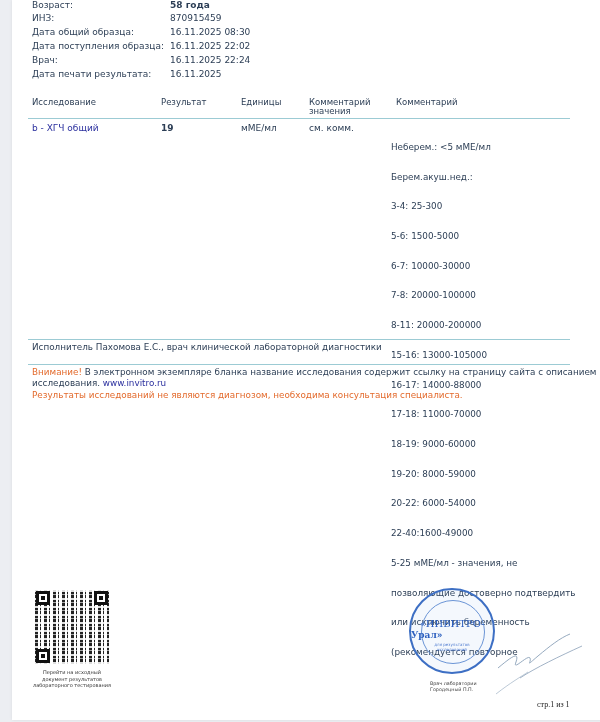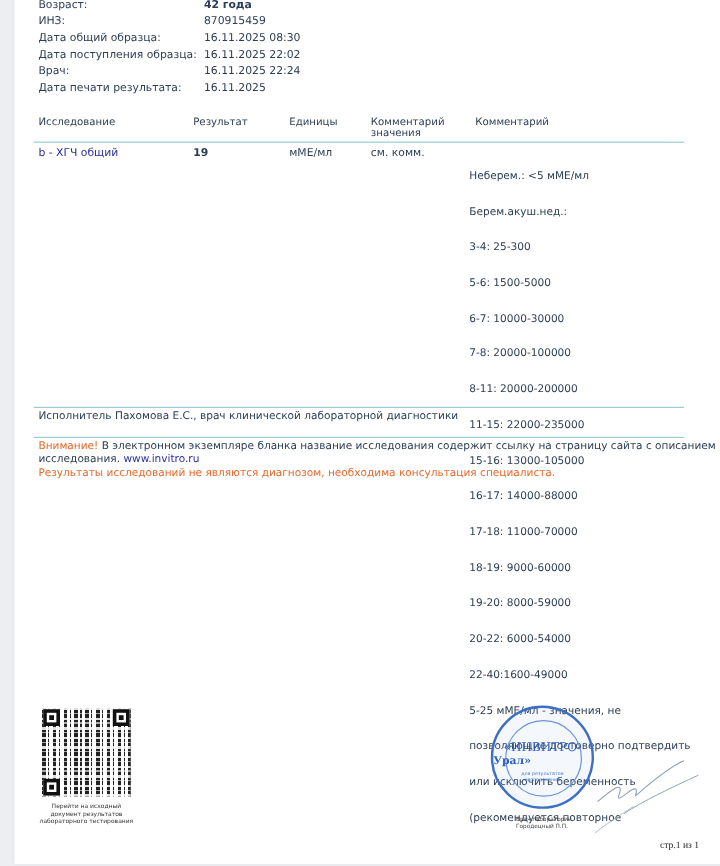--- a/index.html
+++ b/index.html
@@ -44,30 +44,30 @@
   }
   .stamp-inner {
     position: absolute; left: 10px; top: 10px; width: 62px; height: 62px; border-radius: 50%;
     border: 1px solid #6b95d6;
   }
   .stamp-t1 { position: absolute; left: 0; right: 0; top: 28px; text-align: center; font-family: "DejaVu Serif", serif; font-weight: normal; font-size: 10px; color: #2c5fbf; }
   .stamp-t2 { position: absolute; left: 0; right: 0; top: 40px; text-align: left; font-family: "DejaVu Serif", serif; font-weight: bold; font-size: 9px; color: #2c5fbf; }
   .stamp-t3 { position: absolute; left: 0; right: 0; top: 52px; text-align: center; font-size: 4px; color: #4a78cf; line-height: 5px; }
   .signature { position: absolute; left: 478px; top: 628px; width: 95px; height: 70px; }
   .doctor-sig { position: absolute; left: 418px; top: 681px; font-size: 4.8px; line-height: 6px; color: #444; }
-  .page-num { position: absolute; left: 525px; top: 700px; font-family: "Liberation Serif", serif; font-size: 8px; color: #222; margin-left: 13px; }
+  .page-num { position: absolute; left: 525px; top: 700px; font-family: "Liberation Serif", serif; font-size: 8px; color: #222; }
 </style>
 </head>
 <body>
 
 <div class="page">
 
   <div>
     <div class="txt info-label" style="top:0px">Возраст:</div>
-    <div class="txt info-value bold" style="top:0px">42 года</div>
+    <div class="txt info-value bold" style="top:0px">58 года</div>
     <div class="txt info-label" style="top:13px">ИНЗ:</div>
     <div class="txt info-value" style="top:13px">870915459</div>
     <div class="txt info-label" style="top:27px">Дата общий образца:</div>
     <div class="txt info-value" style="top:27px">16.11.2025 08:30</div>
     <div class="txt info-label" style="top:41px">Дата поступления образца:</div>
     <div class="txt info-value" style="top:41px">16.11.2025 22:02</div>
     <div class="txt info-label" style="top:55px">Врач:</div>
     <div class="txt info-value" style="top:55px">16.11.2025 22:24</div>
     <div class="txt info-label" style="top:69px">Дата печати результата:</div>
     <div class="txt info-value" style="top:69px">16.11.2025</div>
@@ -89,21 +89,20 @@
     <div class="txt" style="left:229px; top:123px">мМЕ/мл</div>
     <div class="txt" style="left:297px; top:123px">см. комм.</div>
     <div class="comment-block">
       <div>Неберем.: &lt;5 мМЕ/мл</div>
       <div>Берем.акуш.нед.:</div>
       <div>3-4: 25-300</div>
       <div>5-6: 1500-5000</div>
       <div>6-7: 10000-30000</div>
       <div>7-8: 20000-100000</div>
       <div>8-11: 20000-200000</div>
-      <div>11-15: 22000-235000</div>
       <div>15-16: 13000-105000</div>
       <div>16-17: 14000-88000</div>
       <div>17-18: 11000-70000</div>
       <div>18-19: 9000-60000</div>
       <div>19-20: 8000-59000</div>
       <div>20-22: 6000-54000</div>
       <div>22-40:1600-49000</div>
       <div>5-25 мМЕ/мл - значения, не</div>
       <div>позволяющие достоверно подтвердить</div>
       <div>или исключить беременность</div>

